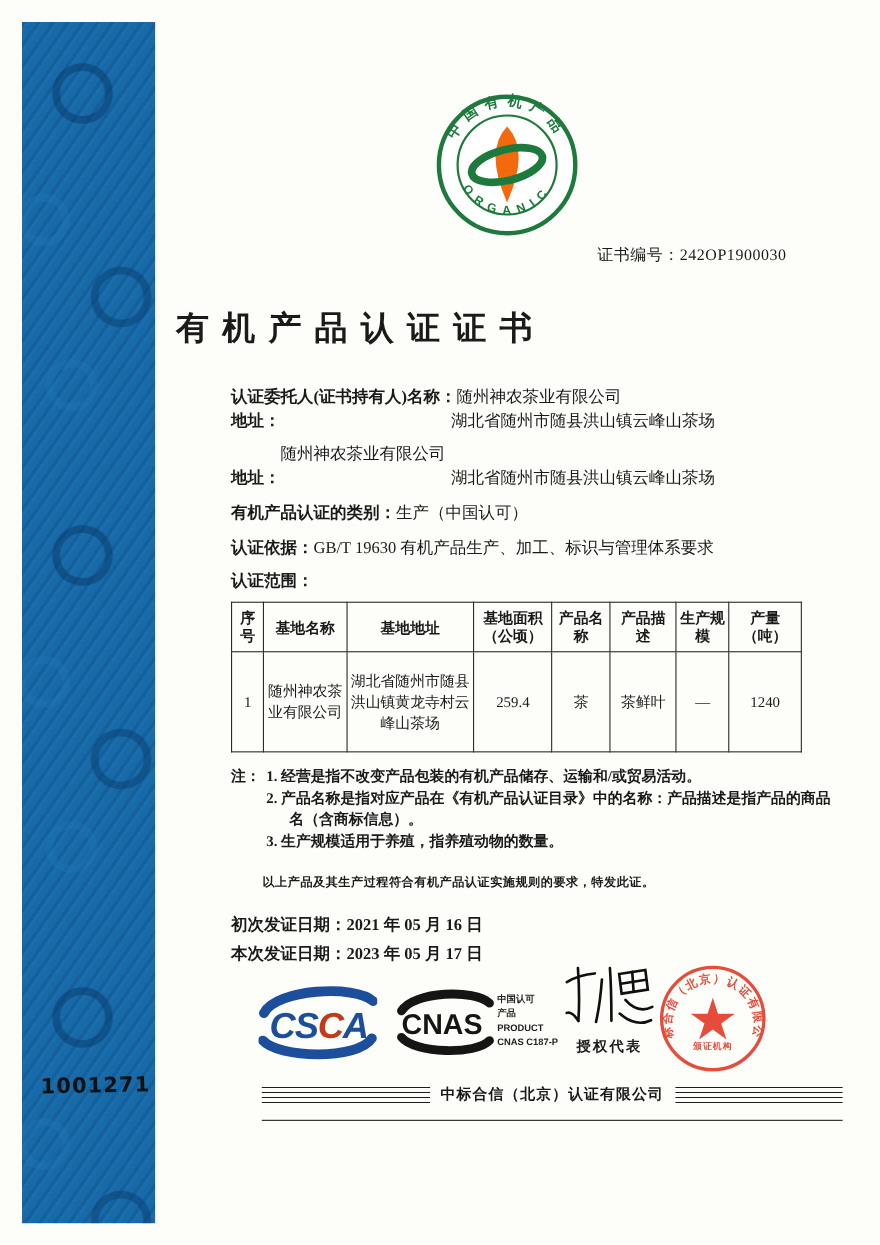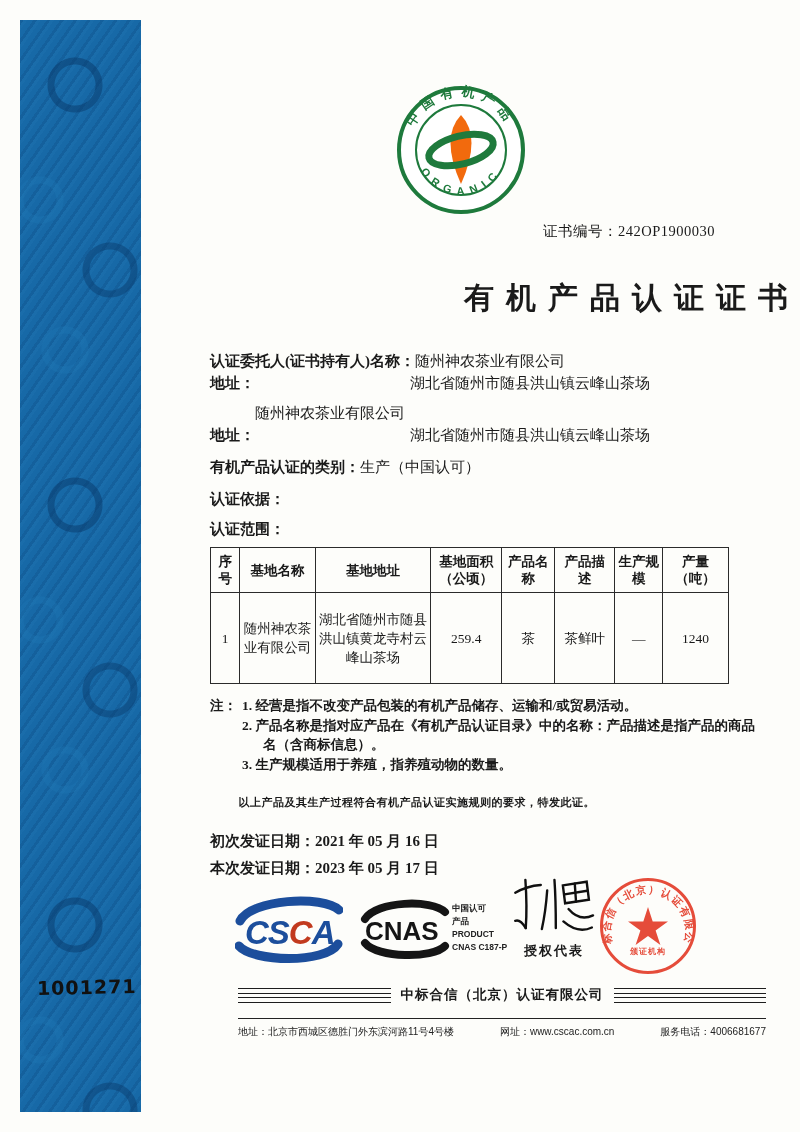--- a/index.html
+++ b/index.html
@@ -26,21 +26,21 @@
     position:absolute;left:17px;top:956px;
     font-family:"DejaVu Sans","Liberation Sans",sans-serif;
     font-size:19px;font-weight:600;color:#111;letter-spacing:1px;
     transform:rotate(-1.2deg);
   }
   
   .org-logo{position:absolute;left:396px;top:84px;width:130px;height:132px;}
   .cert-no{position:absolute;left:543px;top:222px;font-size:14.5px;letter-spacing:.5px;}
   .title{
     position:absolute;left:160px;width:640px;top:278px;
-    text-align:right;font-size:30px;font-weight:bold;letter-spacing:12px;
+    text-align:left;font-size:30px;font-weight:bold;letter-spacing:12px;
   }
   
   .content{position:absolute;left:210px;top:350px;width:556px;font-size:15px;line-height:22px;}
   .frow{display:flex;}
   .frow .lab{font-weight:bold;white-space:nowrap;}
   .frow.addr .lab, .frow.fixed .lab{width:200px;flex:0 0 200px;}
   .frow .val{white-space:nowrap;}
   .mt8{margin-top:8px;} .mt10{margin-top:10px;}
   .pad45{padding-left:45px;}
   
@@ -126,20 +126,21 @@
     <span class="lab">地址：</span>
     <span class="val">湖北省随州市随县洪山镇云峰山茶场</span>
   </div>
 
   <div class="frow mt10">
     <span class="lab">有机产品认证的类别：</span>
     <span class="val">生产（中国认可）</span>
   </div>
   <div class="frow mt10">
     <span class="lab">认证依据：</span>
+    <span class="val">GB/T 19630 有机产品生产、加工、标识与管理体系要求</span>
   </div>
   <div class="frow mt8">
     <span class="lab">认证范围：</span>
   </div>
 
   <table class="scope">
     <tbody>
         <tr>
       <th style="width:24px">序号</th>
       <th style="width:78px">基地名称</th>
@@ -231,18 +232,13 @@
   </svg>
 </div>
 
 <div class="footer">
   <div class="rule-row">
     <div class="rule-stack"></div>
     <div class="f-company">中标合信（北京）认证有限公司</div>
     <div class="rule-stack"></div>
   </div>
   <div class="f-line"></div>
-  <div class="f-info">
-    <span>地址：北京市西城区德胜门外东滨河路11号4号楼</span>
-    <span>网址：www.cscac.com.cn</span>
-    <span>服务电话：4006681677</span>
-  </div>
 </div>
 
 </body></html>

